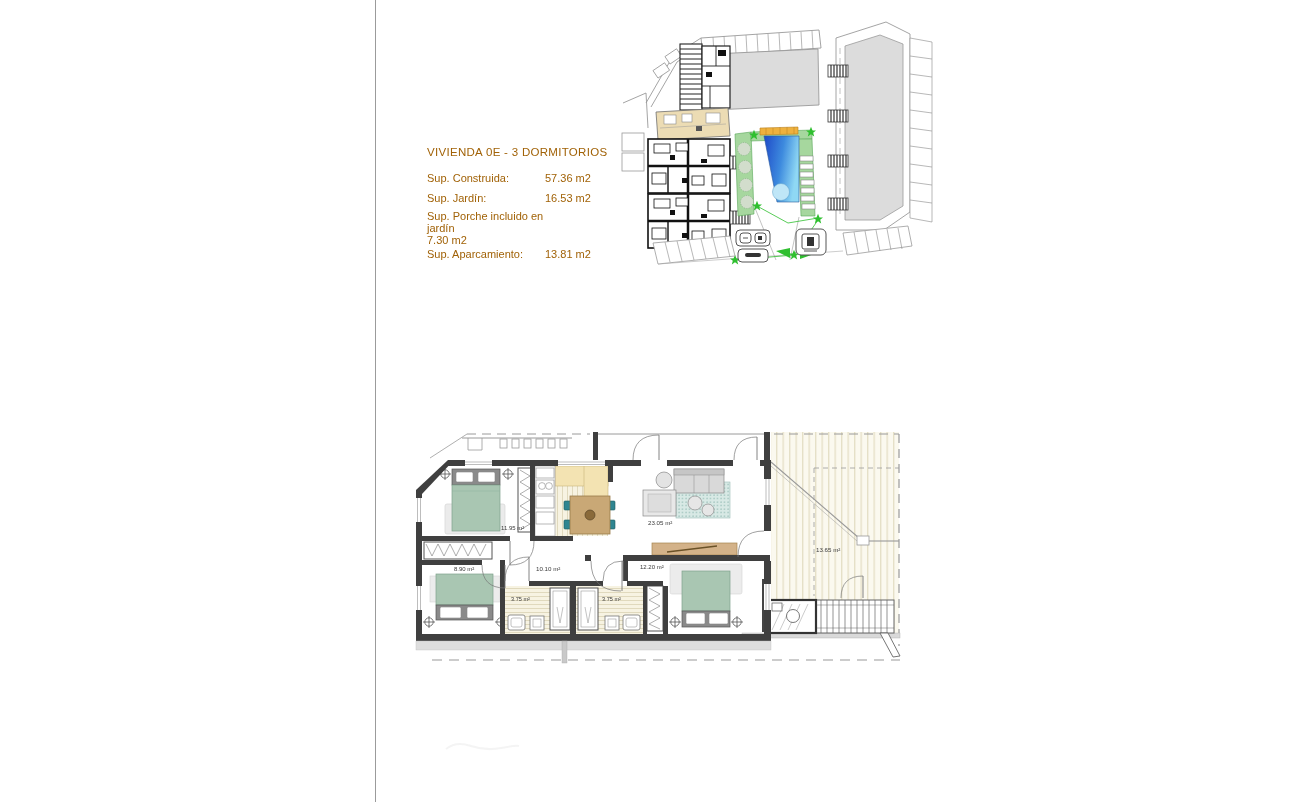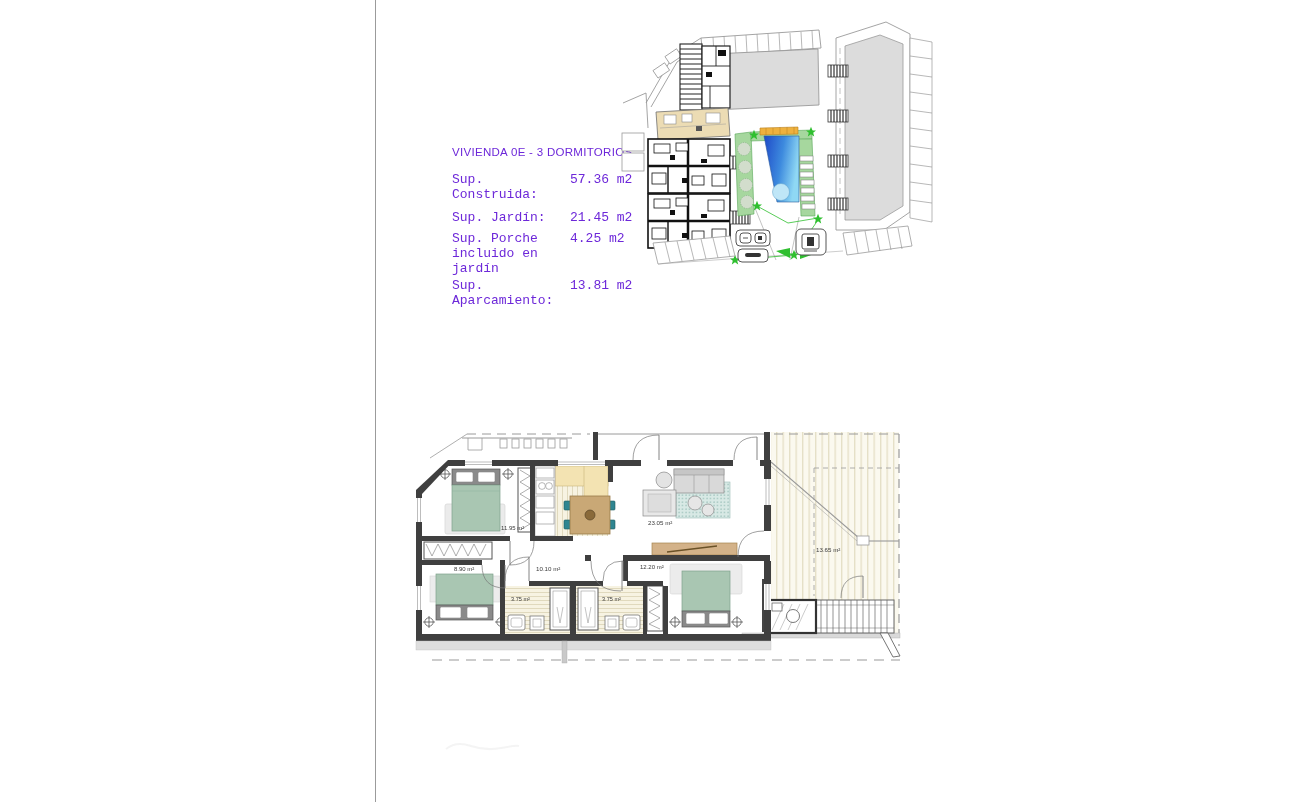--- a/index.html
+++ b/index.html
@@ -1,49 +1,49 @@
 <!DOCTYPE html>
 <html><head>
 <meta charset="utf-8">
 <style>
   html,body{margin:0;padding:0;background:#fff;}
   #page{position:relative;width:1315px;height:802px;background:#ffffff;overflow:hidden;
         font-family:"Liberation Sans", sans-serif;}
   #page-edge{position:absolute;left:375px;top:0;width:1px;height:802px;background:#9b9b9b;}
-  #title-block{position:absolute;left:452px;top:146px;width:260px;color:#6d28d9;}
+  #title-block{position:absolute;left:427px;top:146px;width:260px;color:#a16207;}
   #title-block .tb-title{font-size:11.5px;letter-spacing:.3px;margin:0 0 14px 0;}
-  .tb-row{display:flex;font-size:13px;font-family:Liberation Mono, monospace;}
+  .tb-row{display:flex;font-size:11px;}
   .tb-row .tb-label{width:118px;}
   .tb-row.r1{margin-bottom:8px;}
   .tb-row.r2{margin-bottom:6px;align-items:flex-end;}
-  .tb-row.r3{margin-bottom:2px;}
+  .tb-row.r3{margin-bottom:2px;flex-direction:column;}
   #site-plan{position:absolute;left:618px;top:8px;}
   #floor-plan{position:absolute;left:412px;top:424px;}
   #signature-mark{position:absolute;left:443px;top:738px;opacity:.6;}
   svg text{font-family:"Liberation Sans", sans-serif;}
 </style>
 </head>
 <body>
 
 <div id="page">
   <div id="page-edge"></div>
 
   <div id="title-block">
     <p class="tb-title">VIVIENDA  0E - 3 DORMITORIOS</p>
     <div class="tb-row r1">
       <span class="tb-label">Sup. Construida:</span>
       <span class="tb-value">57.36 m2</span>
     </div>
     <div class="tb-row r2">
       <span class="tb-label">Sup. Jardín:</span>
-      <span class="tb-value">21.45 m2</span>
+      <span class="tb-value">16.53 m2</span>
     </div>
     <div class="tb-row r3">
       <span class="tb-label">Sup. Porche incluido en jardín</span>
-      <span class="tb-value">4.25 m2</span>
+      <span class="tb-value">7.30 m2</span>
     </div>
     <div class="tb-row r4">
       <span class="tb-label">Sup. Aparcamiento:</span>
       <span class="tb-value">13.81 m2</span>
     </div>
   </div>
 
   <svg id="site-plan" width="318" height="282" viewBox="0 0 318 282">
     <defs>
       <linearGradient id="poolg" x1="0" y1="0" x2="1" y2="0.3">

